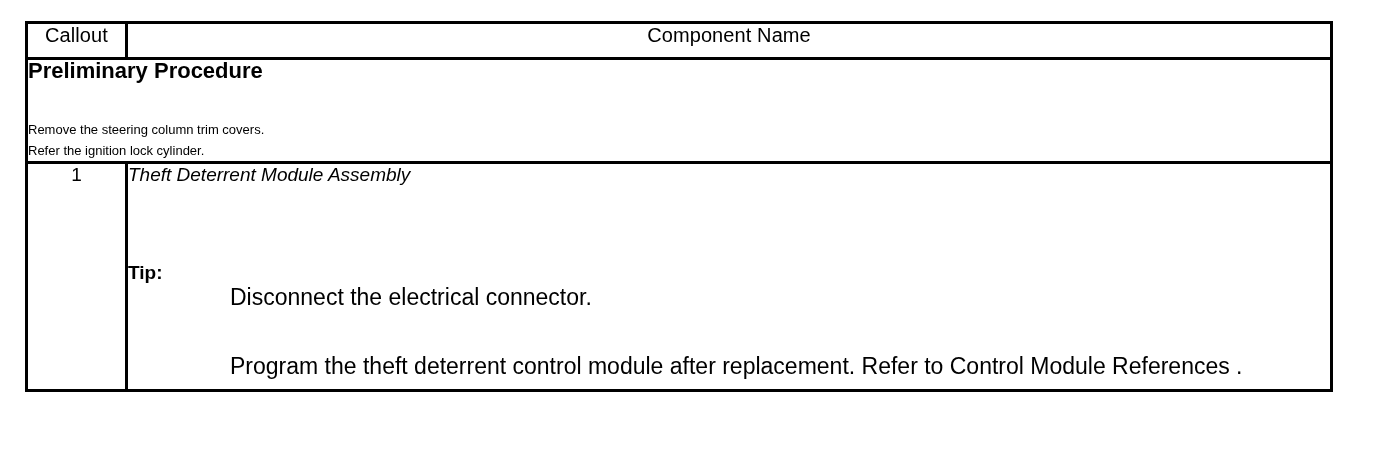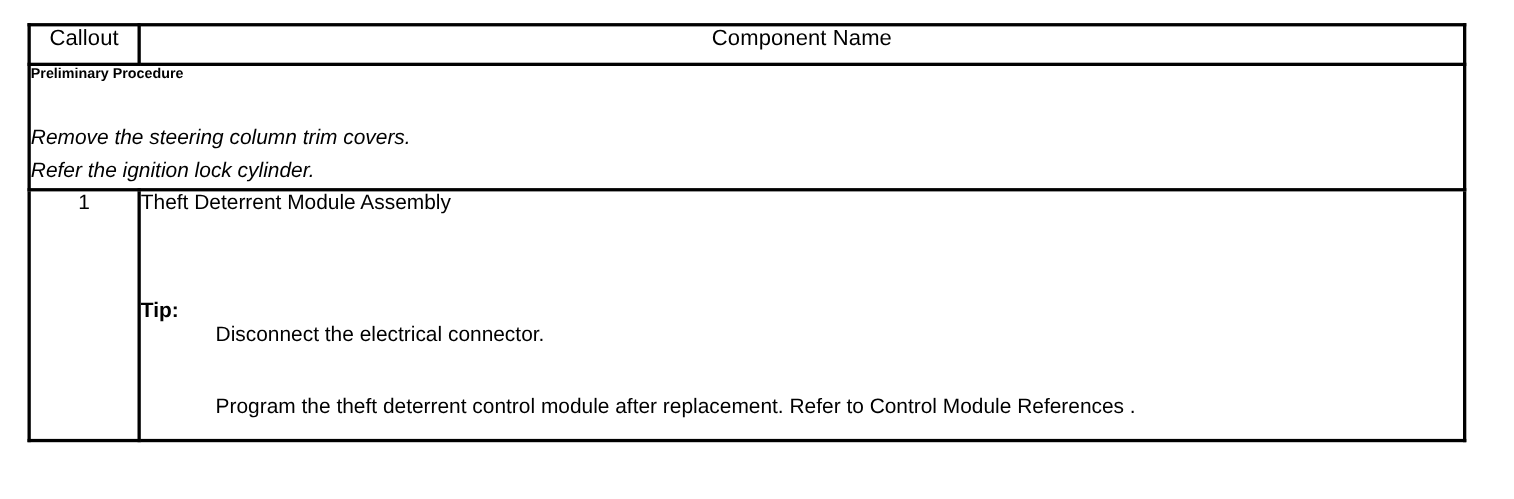--- a/index.html
+++ b/index.html
@@ -63,36 +63,35 @@
 
   
   .prelim-cell {
     padding: 9px 0 12px 103px;
     font-size: 19px;
     line-height: 1.0;
   }
 
   .prelim-title {
     font-weight: bold;
-    font-size: 13px;
+    font-size: 22px;
     display: block;
     margin-bottom: 3px;
   }
 
   .prelim-gap {
     display: block;
     height: 35px;
   }
 
   .prelim-line {
     display: block;
-    font-size: 19px;
+    font-size: 13px;
     line-height: 1.58;
     white-space: nowrap;
-    font-style: italic;
   }
 
   
   .callout-num {
     width: 97px;
     text-align: center;
     vertical-align: middle;
     font-size: 19px;
   }
 
@@ -100,20 +99,21 @@
     padding: 6px 0 0 4px;
     font-size: 19px;
     line-height: 1.0;
     height: 225px;
   }
 
   .comp-name {
     display: block;
     font-size: 19px;
     line-height: 1.15;
+    font-style: italic;
   }
 
   .tip-gap {
     display: block;
     height: 51px;
   }
 
   .tip-label {
     display: block;
     font-weight: bold;
@@ -123,22 +123,22 @@
   }
 
   .tip-items {
     margin: 0;
     padding: 0;
     list-style: none;
   }
 
   .tip-item {
     display: block;
-    padding-left: 68px;
-    font-size: 19px;
+    padding-left: 102px;
+    font-size: 23px;
     line-height: 1.15;
     white-space: nowrap;
   }
 
   .tip-item-spacer {
     display: block;
     height: 43px;
   }
 </style>
 </head>

